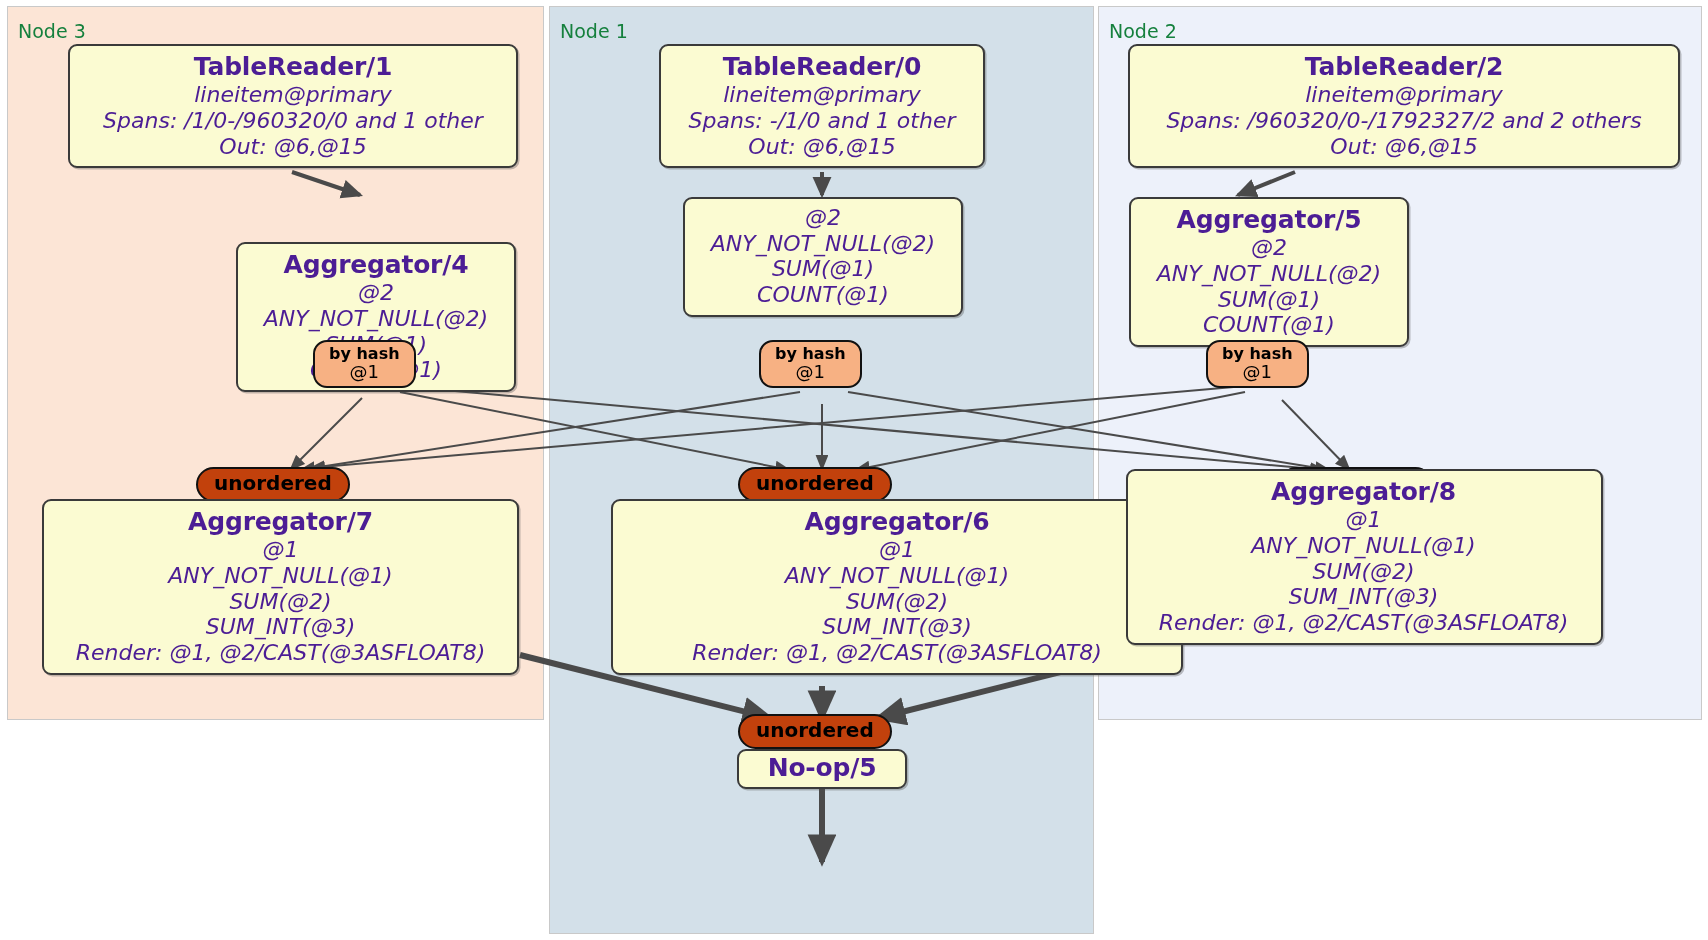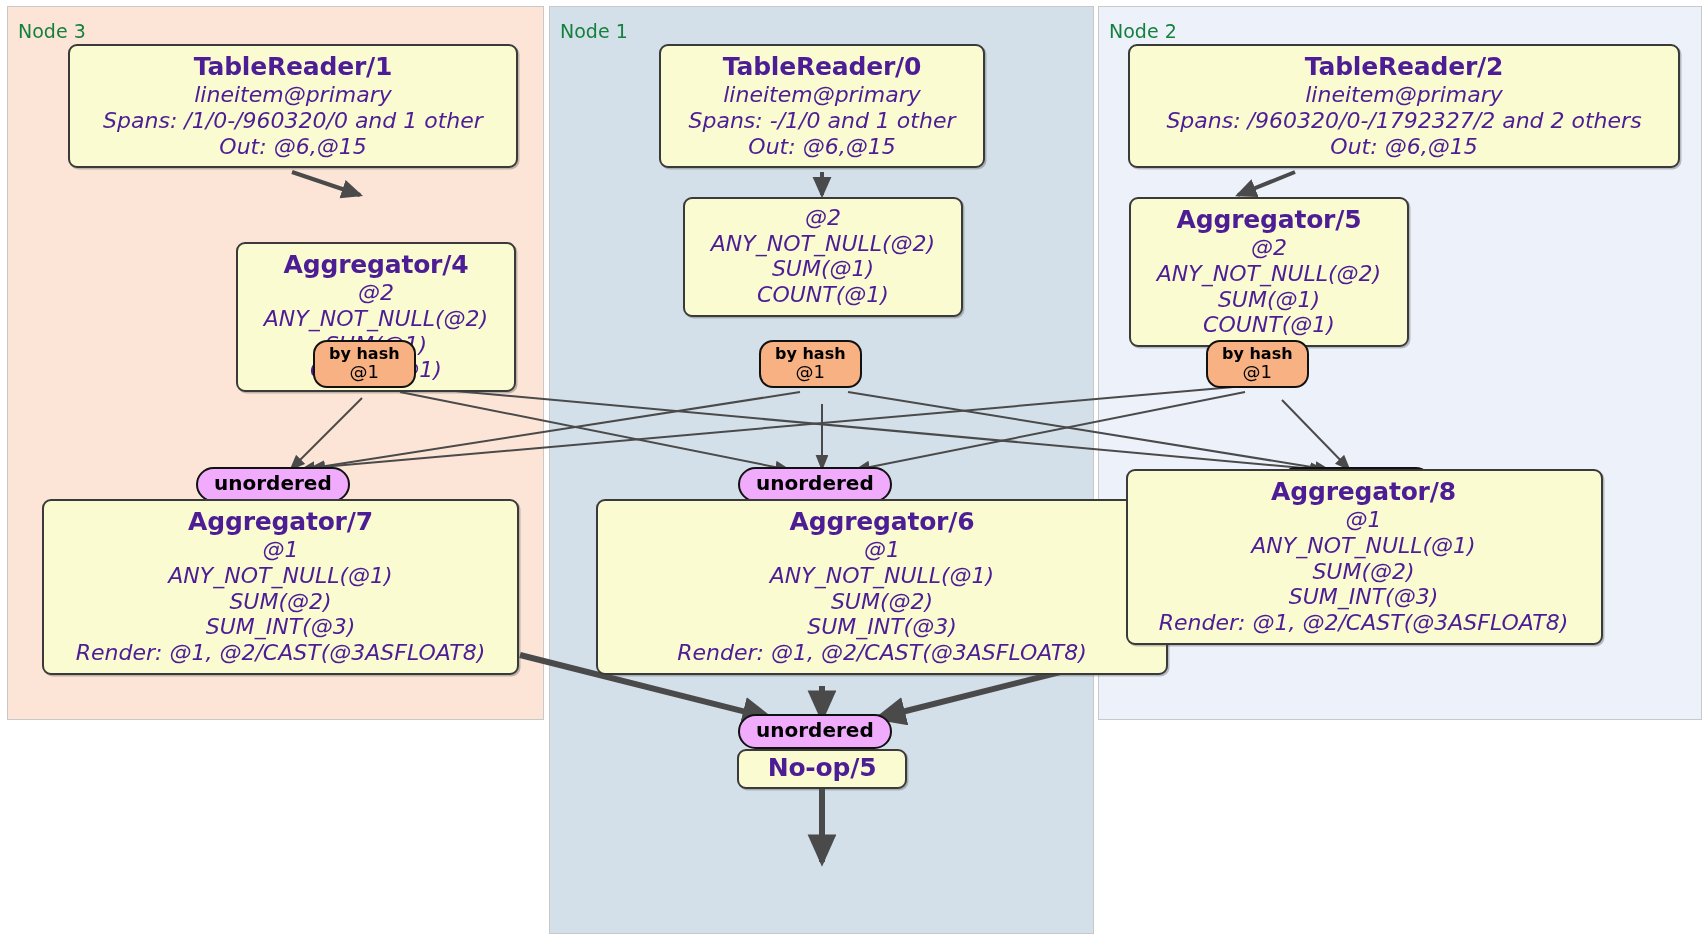--- a/index.html
+++ b/index.html
@@ -68,21 +68,21 @@
     white-space: nowrap;
   }
   .badge-hash {
     background: #f7b183;
     border-radius: 14px;
     padding: 3px 14px 4px 14px;
   }
   .badge-hash .b1 { font-size: 16px; font-weight: bold; }
   .badge-hash .b2 { font-size: 18px; font-weight: normal; }
   .badge-unordered {
-    background: #f0abfc;
+    background: #c2410c;
     border-radius: 999px;
     padding: 4px 16px 5px 16px;
     font-size: 20px;
     font-weight: bold;
   }
 
   
   #edges-thin, #edges-thick {
     position: absolute;
     left: 0; top: 0;
@@ -221,21 +221,21 @@
 
   <div class="proc" style="left:42px; top:499px; width:477px;">
     <div class="title">Aggregator/7</div>
     <div class="line">@1</div>
     <div class="line">ANY_NOT_NULL(@1)</div>
     <div class="line">SUM(@2)</div>
     <div class="line">SUM_INT(@3)</div>
     <div class="line">Render: @1, @2/CAST(@3ASFLOAT8)</div>
   </div>
 
-  <div class="proc" style="left:596px; top:499px; width:572px;">
+  <div class="proc" style="left:611px; top:499px; width:572px;">
     <div class="title">Aggregator/6</div>
     <div class="line">@1</div>
     <div class="line">ANY_NOT_NULL(@1)</div>
     <div class="line">SUM(@2)</div>
     <div class="line">SUM_INT(@3)</div>
     <div class="line">Render: @1, @2/CAST(@3ASFLOAT8)</div>
   </div>
 
   <div class="proc" style="left:1126px; top:469px; width:477px;padding-left:8px;">
     <div class="title">Aggregator/8</div>

